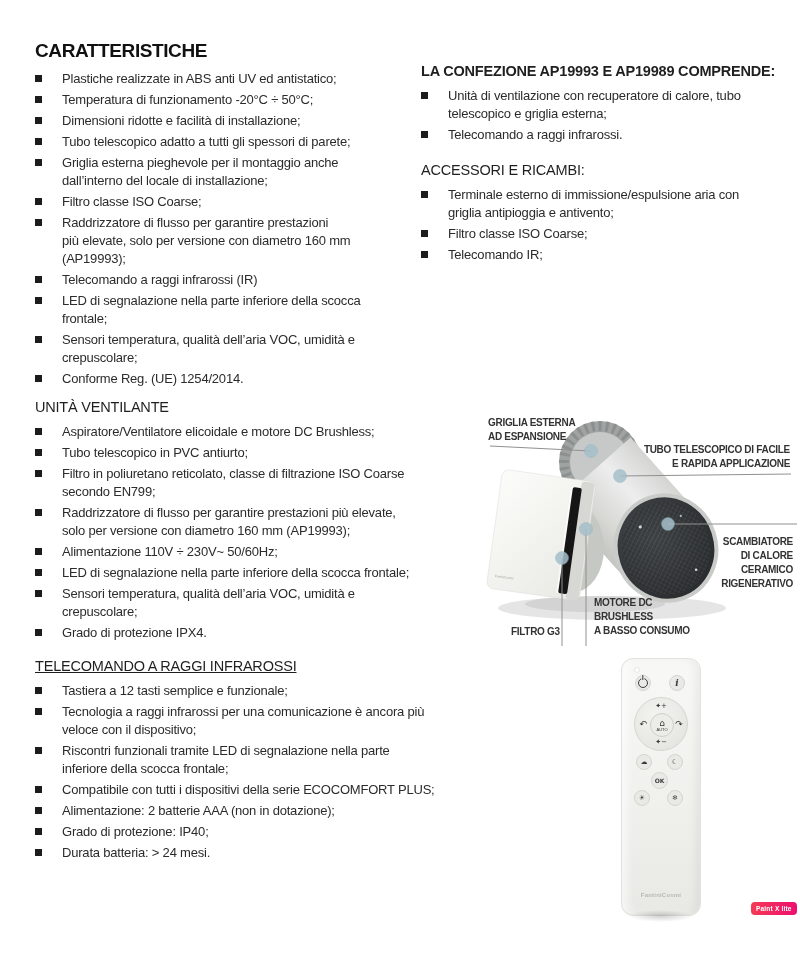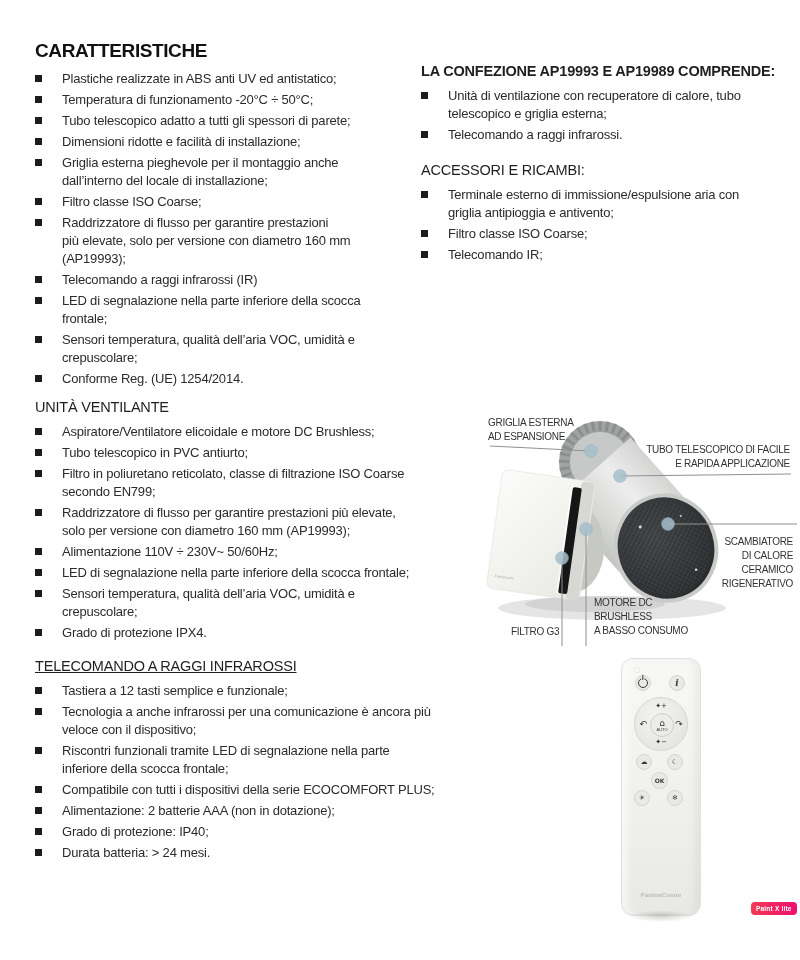--- a/index.html
+++ b/index.html
@@ -19,21 +19,21 @@
 
   ul.blist{list-style:none;margin:0;padding:0;}
   ul.blist li{display:flex;align-items:flex-start;gap:20px;margin:0 0 3px 0;}
   .sq{flex:none;width:7px;height:7px;background:#1c1c1c;margin-top:5px;}
   .li-text{white-space:pre-line;font-size:13px;line-height:18px;letter-spacing:-0.2px;color:#2b2b2b;}
 
   
   .illustration{position:absolute;left:480px;top:408px;width:320px;height:252px;}
   .illustration svg{position:absolute;left:0;top:0;}
   .callout-label{position:absolute;white-space:pre-line;font-size:10px;line-height:14px;
-                 font-weight:normal;letter-spacing:-0.3px;color:#333;}
+                 font-weight:bold;letter-spacing:-0.3px;color:#333;}
   .lbl-griglia{left:8px;top:8px;}
   .lbl-tubo{right:10px;top:35px;text-align:right;}
   .lbl-scambiatore{right:7px;top:127px;text-align:right;}
   .lbl-motore{left:114px;top:188px;}
   .lbl-filtro{left:31px;top:217px;}
 
   
   .remote{position:absolute;left:621px;top:658px;width:78px;height:256px;border-radius:12px;
           background:linear-gradient(180deg,#f8f8f6,#f0f0ed 55%,#e8e8e4);
           border:1px solid #e1e1dd;
@@ -91,26 +91,26 @@
           <span class="li-text">Plastiche realizzate in ABS anti UV ed antistatico;</span>
         </li>
 
         <li>
           <span class="sq"></span>
           <span class="li-text">Temperatura di funzionamento -20°C ÷ 50°C;</span>
         </li>
 
         <li>
           <span class="sq"></span>
+          <span class="li-text">Dimensioni ridotte e facilità di installazione;</span>
+        </li>
+
+        <li>
+          <span class="sq"></span>
           <span class="li-text">Tubo telescopico adatto a tutti gli spessori di parete;</span>
-        </li>
-
-        <li>
-          <span class="sq"></span>
-          <span class="li-text">Dimensioni ridotte e facilità di installazione;</span>
         </li>
 
         <li>
           <span class="sq"></span>
           <span class="li-text">Griglia esterna pieghevole per il montaggio anche
 dall’interno del locale di installazione;</span>
         </li>
 
         <li>
           <span class="sq"></span>
@@ -198,21 +198,21 @@
     <h2 class="sec-title gap-lg">TELECOMANDO A RAGGI INFRAROSSI</h2>
     <ul class="blist">
 
         <li>
           <span class="sq"></span>
           <span class="li-text">Tastiera a 12 tasti semplice e funzionale;</span>
         </li>
 
         <li>
           <span class="sq"></span>
-          <span class="li-text">Tecnologia a anche infrarossi per una comunicazione è ancora più
+          <span class="li-text">Tecnologia a raggi infrarossi per una comunicazione è ancora più
 veloce con il dispositivo;</span>
         </li>
 
         <li>
           <span class="sq"></span>
           <span class="li-text">Riscontri funzionali tramite LED di segnalazione nella parte
 inferiore della scocca frontale;</span>
         </li>
 
         <li>

